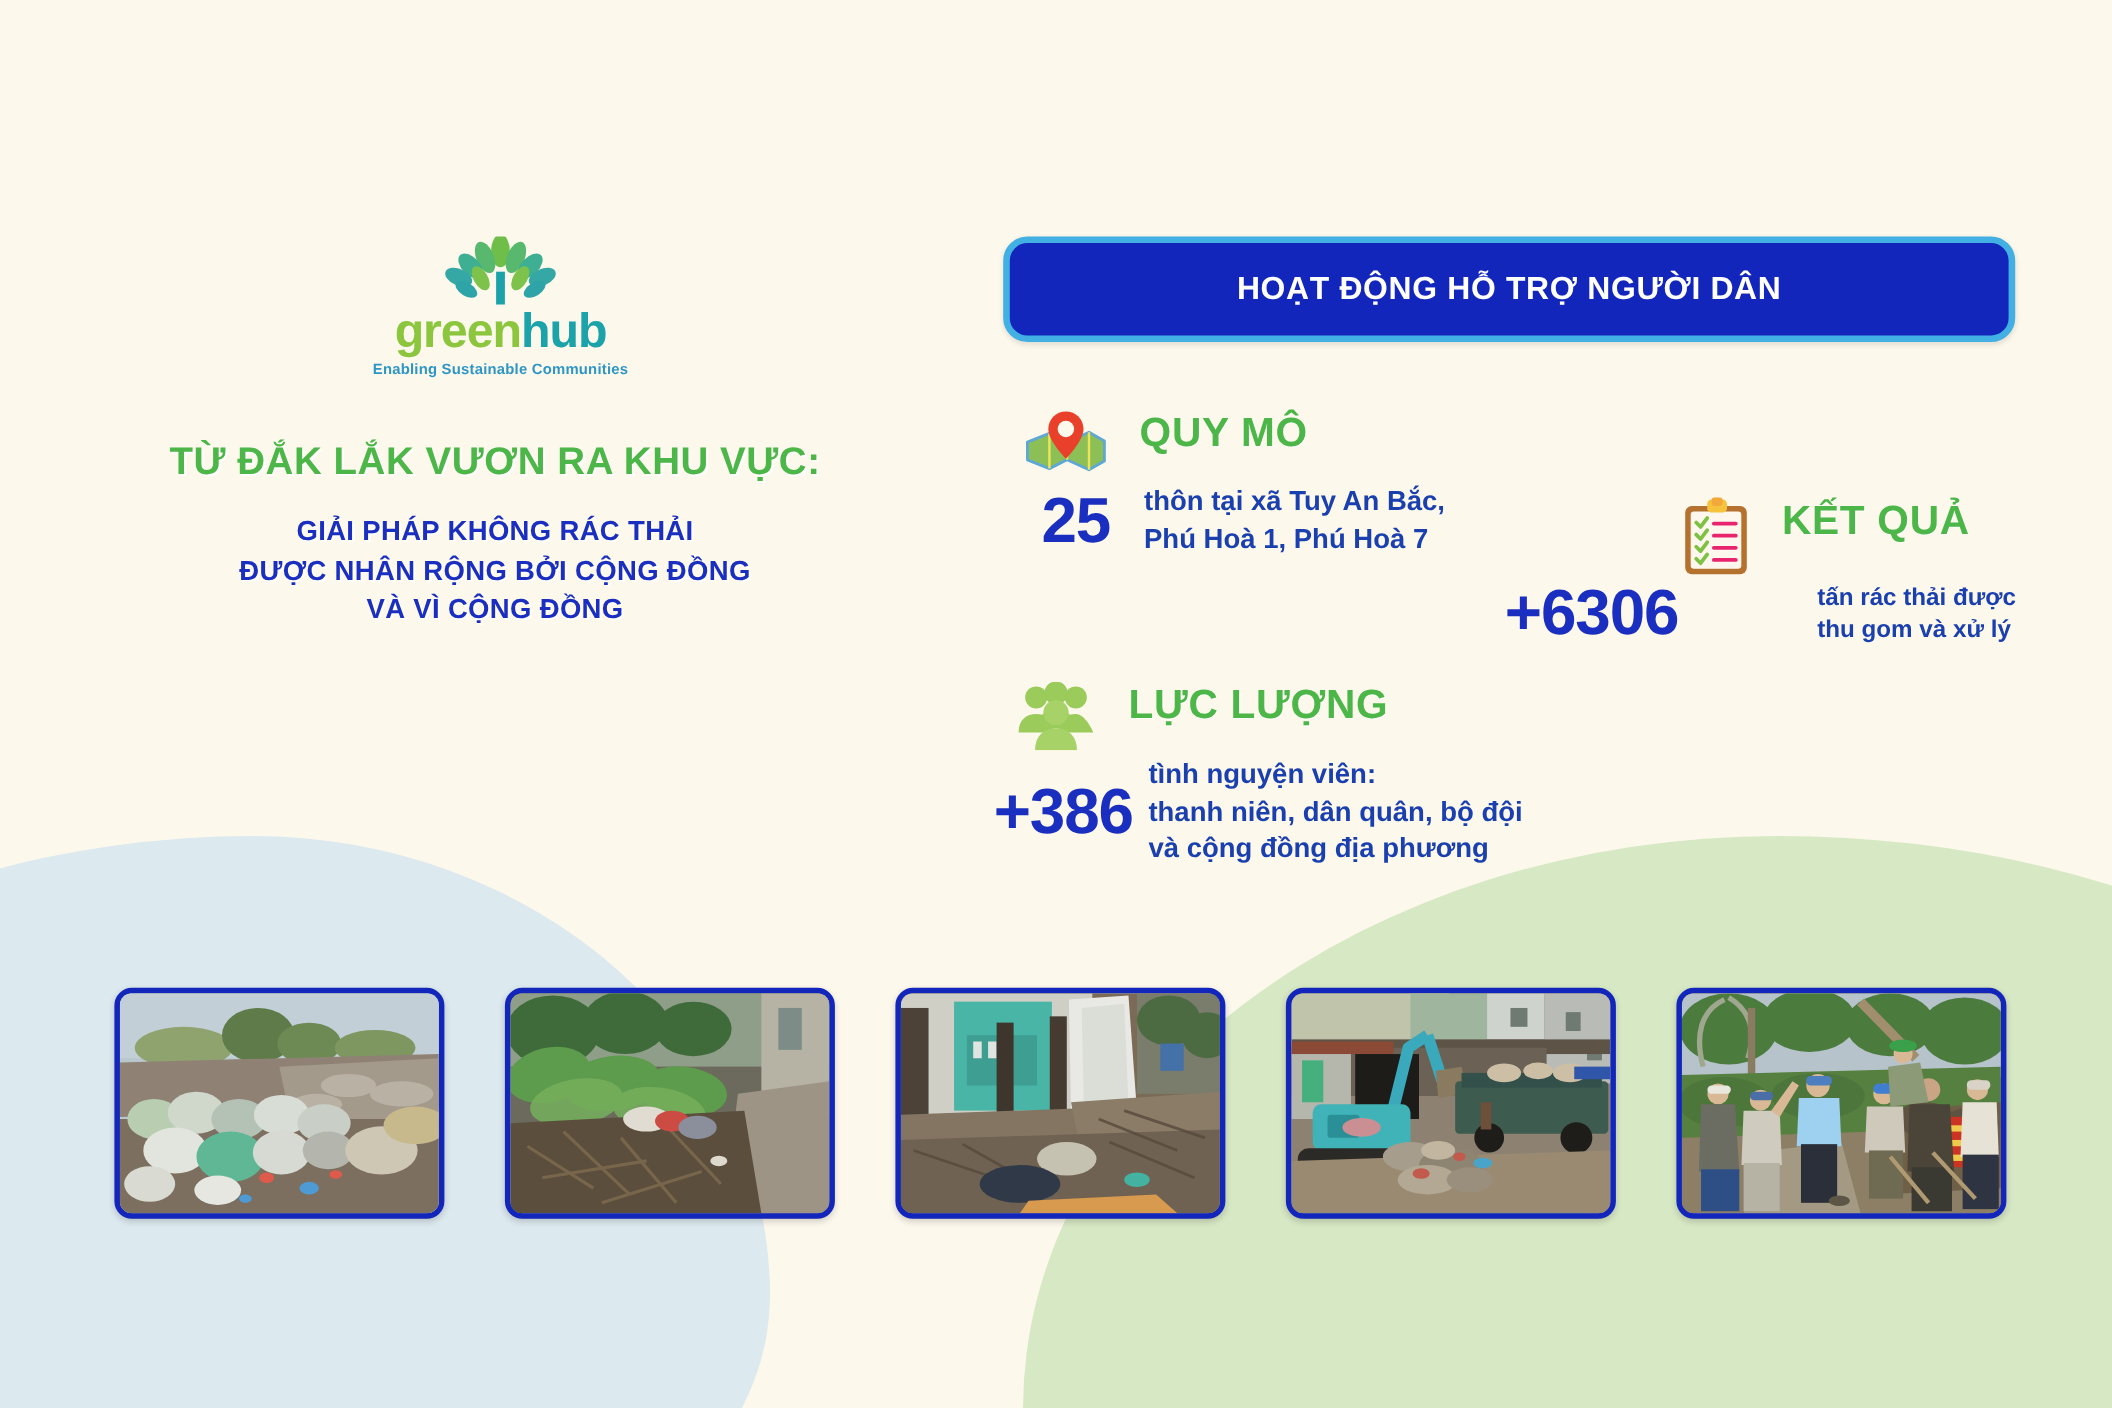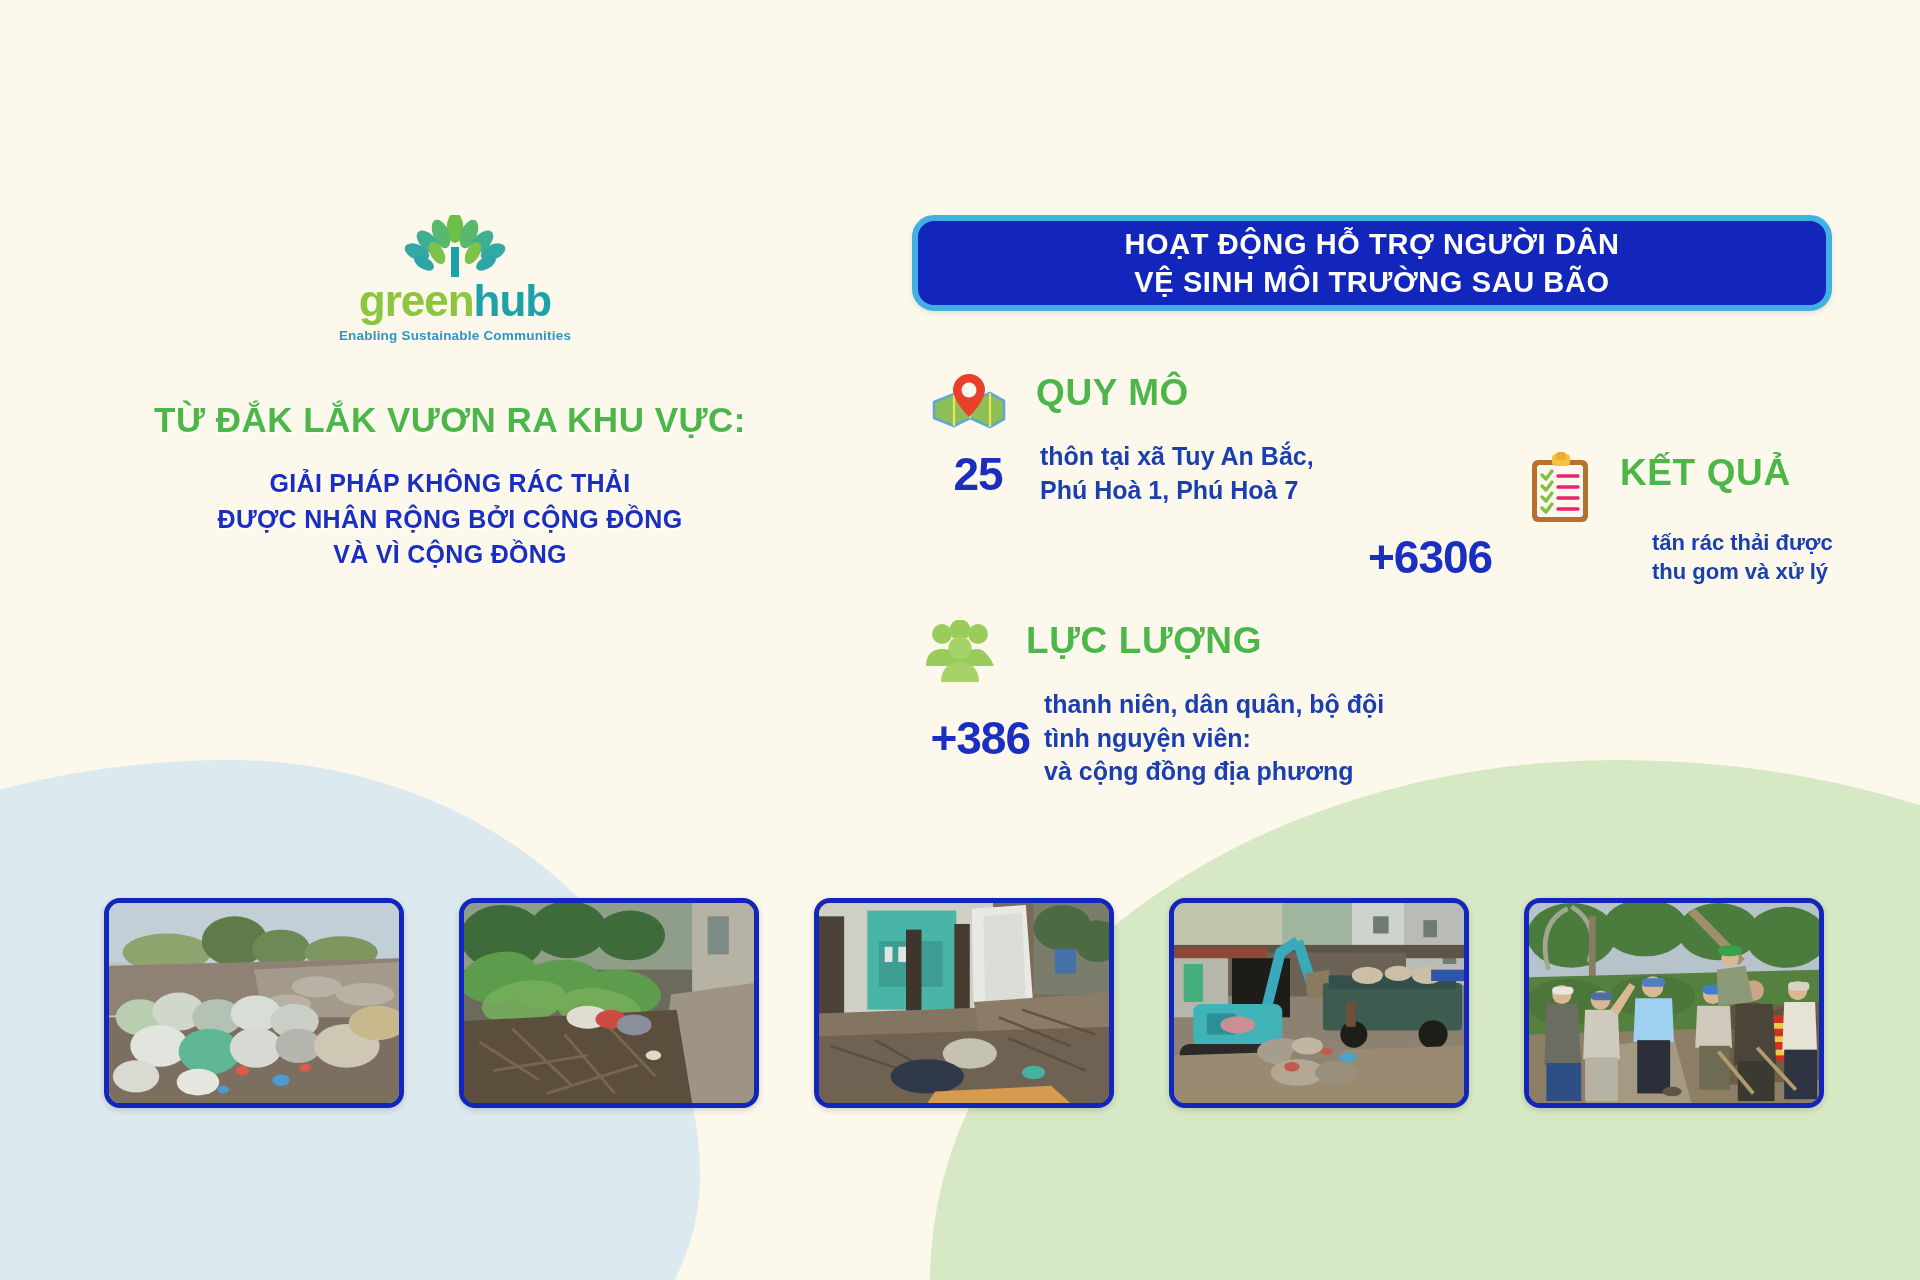--- a/index.html
+++ b/index.html
@@ -99,21 +99,21 @@
   .stat-head { display: flex; align-items: flex-start; gap: 16px; }
   .stat-title {
     color: #4CB748;
     font-size: 37px; font-weight: 700; letter-spacing: .6px;
     text-shadow: 1px 1px 0 rgba(255,255,255,.7);
     white-space: nowrap;
   }
   .stat-body { display: flex; align-items: center; gap: 14px; }
   .stat-number {
     color: #1A2FC0;
-    font-size: 46px; font-weight: 700; letter-spacing: -1px; line-height: 1;
+    font-size: 58px; font-weight: 700; letter-spacing: -1px; line-height: 1;
     white-space: nowrap;
   }
   .stat-desc {
     color: #1A3FAF;
     font-size: 25px; font-weight: 600; line-height: 1.34;
   }
   .stat-desc div { white-space: nowrap; }
 
   
   .stat-scale { left: 930px; top: 372px; }
@@ -182,21 +182,20 @@
       </g>
     </svg>
     <div class="logo-word">
       <span class="logo-green">green</span><span class="logo-blue">hub</span>
     </div>
     <div class="logo-tag">Enabling Sustainable Communities</div>
   </div>
 
   <div class="banner">
     <div class="banner-line">HOẠT ĐỘNG HỖ TRỢ NGƯỜI DÂN</div>
-    <div class="banner-line">VỆ SINH MÔI TRƯỜNG SAU BÃO</div>
   </div>
 
   <div class="headline">
     <div class="headline-eyebrow">TỪ ĐẮK LẮK VƯƠN RA KHU VỰC:</div>
     <div class="headline-main">
       <div>GIẢI PHÁP KHÔNG RÁC THẢI</div>
       <div>ĐƯỢC NHÂN RỘNG BỞI CỘNG ĐỒNG</div>
       <div>VÀ VÌ CỘNG ĐỒNG</div>
     </div>
   </div>
@@ -269,22 +268,22 @@
         <g fill="#A6D268">
           <circle cx="40" cy="28" r="11.5"></circle>
           <path d="M21 62 C21 48 30 42 40 42 C50 42 59 48 59 62 Z"></path>
         </g>
       </svg>
       <div class="stat-title">LỰC LƯỢNG</div>
     </div>
     <div class="stat-body">
       <div class="stat-number">+386</div>
       <div class="stat-desc">
+        <div>tình nguyện viên:</div>
         <div>thanh niên, dân quân, bộ đội</div>
-        <div>tình nguyện viên:</div>
         <div>và cộng đồng địa phương</div>
       </div>
     </div>
   </div>
 
   <div class="photos">
 
     <div class="photo">
       <svg viewBox="0 0 300 210" preserveAspectRatio="none">
         <rect width="300" height="210" fill="#b9c6cc"></rect>

